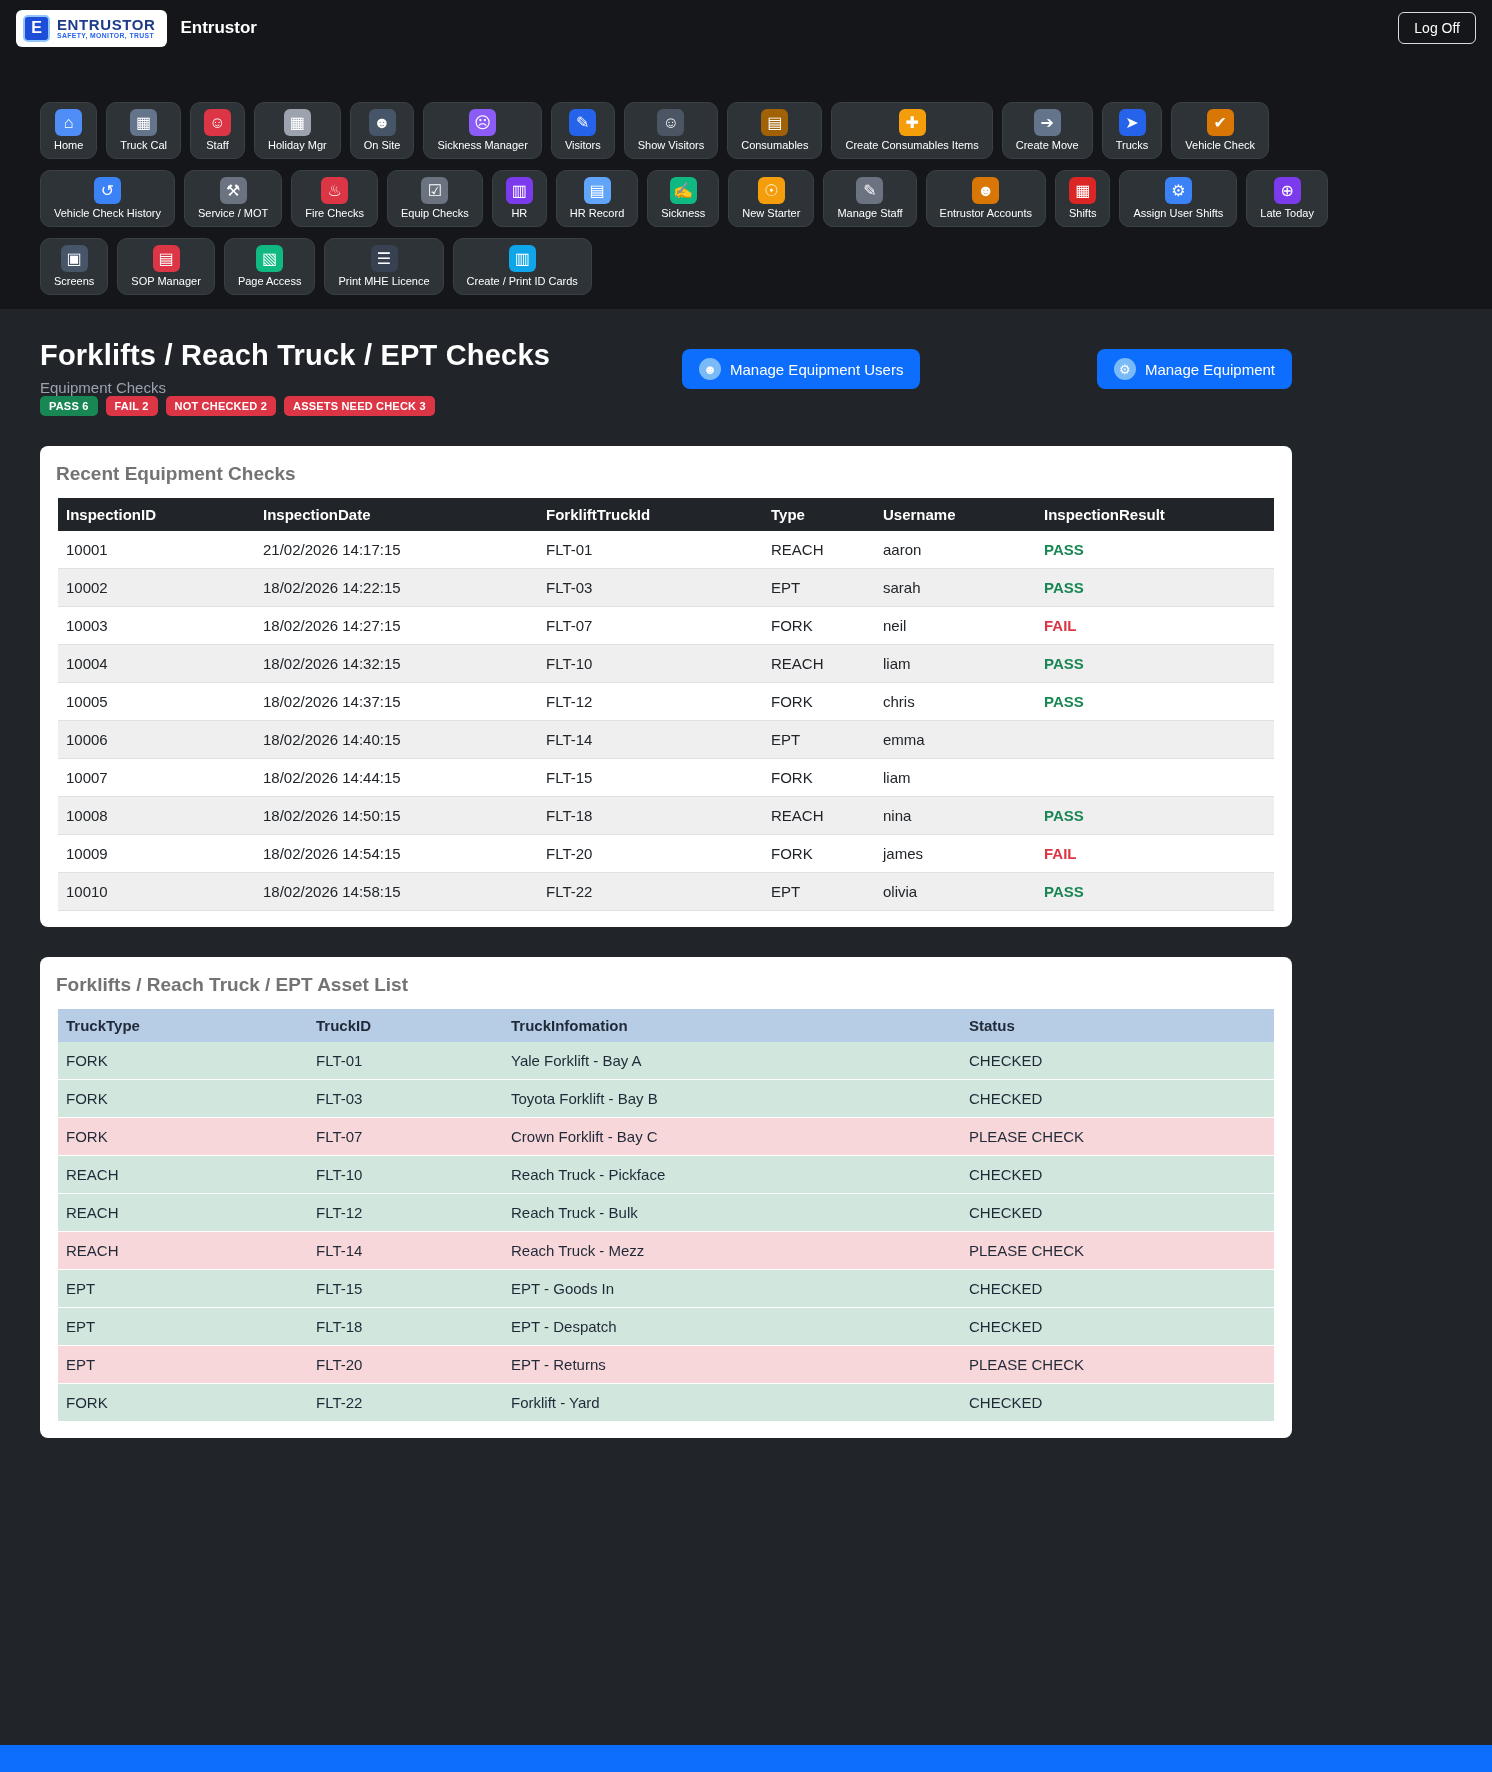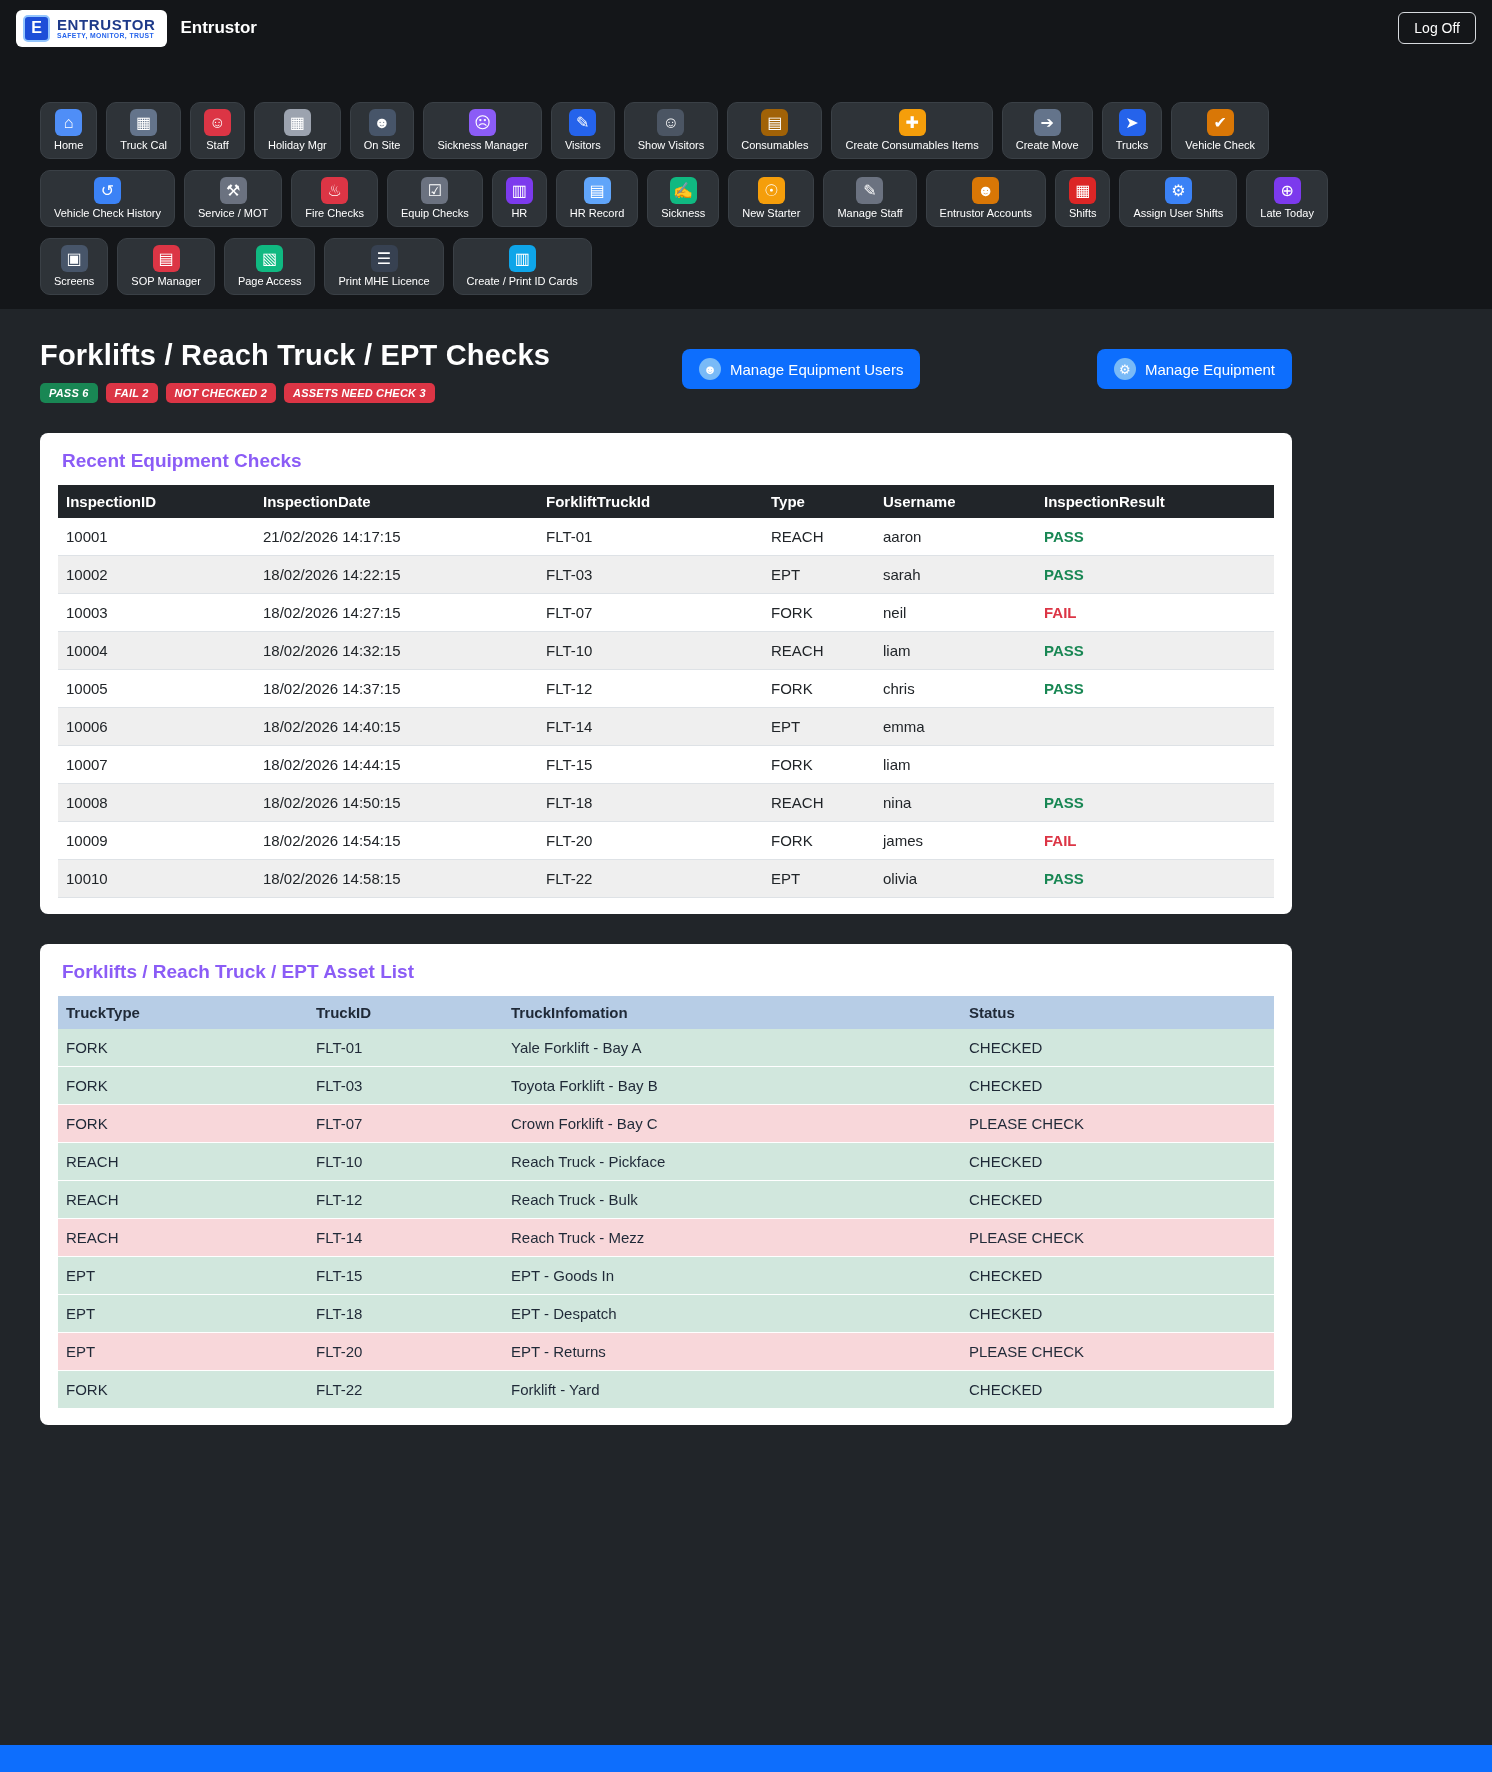--- a/index.html
+++ b/index.html
@@ -28,31 +28,31 @@
   .nav-icon { width:27px; height:27px; border-radius:6px; color:#fff; display:flex; align-items:center;
               justify-content:center; font-size:16px; line-height:1; }
   .nav-label { color:#fff; font-size:11px; white-space:nowrap; }
 
   
   .content { margin:30px 0 0 40px; width:1252px; padding-bottom:80px; }
   .page-head { display:flex; align-items:flex-start; }
   .title-block { width:642px; }
   .page-title { color:#fff; font-size:29px; font-weight:700; letter-spacing:.2px; }
   .page-subtitle { color:#9ca3af; font-size:15px; margin-top:7px; }
-  .badges { margin-top:11px; display:flex; gap:8px;font-style:italic; }
+  .badges { display:flex; gap:8px; }
   .badge { color:#fff; font-size:11px; font-weight:700; padding:4px 9px; border-radius:5px; letter-spacing:.2px; }
 
   .btn-primary { background:#0d6efd; color:#fff; border:none; border-radius:8px; padding:9px 17px; font-size:15px;
                  display:flex; align-items:center; gap:9px; cursor:pointer; margin-top:10px; font-family:inherit; }
   .btn-primary .btn-icon { width:22px; height:22px; border-radius:50%; background:#79baf7; color:#fff;
                            display:flex; align-items:center; justify-content:center; font-size:13px; }
   .btn-right { margin-left:auto; }
 
   .card { background:#fff; border-radius:8px; margin-top:30px; padding-bottom:16px; }
-  .card-title { font-size:19px; font-weight:700; color:#8b5cf6; padding:17px 22px 13px; }
+  .card-title { font-size:19px; font-weight:700; color:#737373; padding:17px 16px 13px; }
   table { width:1216px; margin:0 18px; border-collapse:collapse; font-size:15px; table-layout:fixed; }
   th { text-align:left; font-weight:700; padding:8px 8px; }
   td { padding:10px 8px; color:#212529; overflow:hidden; white-space:nowrap; }
 
   .table-checks thead th { background:#212529; color:#fff; }
   .table-checks tbody td { border-bottom:1px solid #dee2e6; }
   .table-checks tbody tr:nth-child(even) { background:#efefef; }
   .table-checks th:nth-child(1){width:197px} .table-checks th:nth-child(2){width:283px}
   .table-checks th:nth-child(3){width:225px} .table-checks th:nth-child(4){width:112px}
   .table-checks th:nth-child(5){width:161px} .table-checks th:nth-child(6){width:auto}
@@ -213,20 +213,21 @@
           <span class="nav-label">Create / Print ID Cards</span>
         </button>
       </div>
     </div>
 </div>
 
 <div class="content">
   <div class="page-head">
     <div class="title-block">
       <div class="page-title">Forklifts / Reach Truck / EPT Checks</div>
+      <div class="page-subtitle">Equipment Checks</div>
       <div class="badges">
           <span class="badge" style="background: rgb(25, 135, 84);">PASS 6</span>
           <span class="badge" style="background: rgb(220, 53, 69);">FAIL 2</span>
           <span class="badge" style="background: rgb(220, 53, 69);">NOT CHECKED 2</span>
           <span class="badge" style="background: rgb(220, 53, 69);">ASSETS NEED CHECK 3</span>
         </div>
     </div>
     <button class="btn-primary">
       <span class="btn-icon">☻</span>
       <span>Manage Equipment Users</span>

